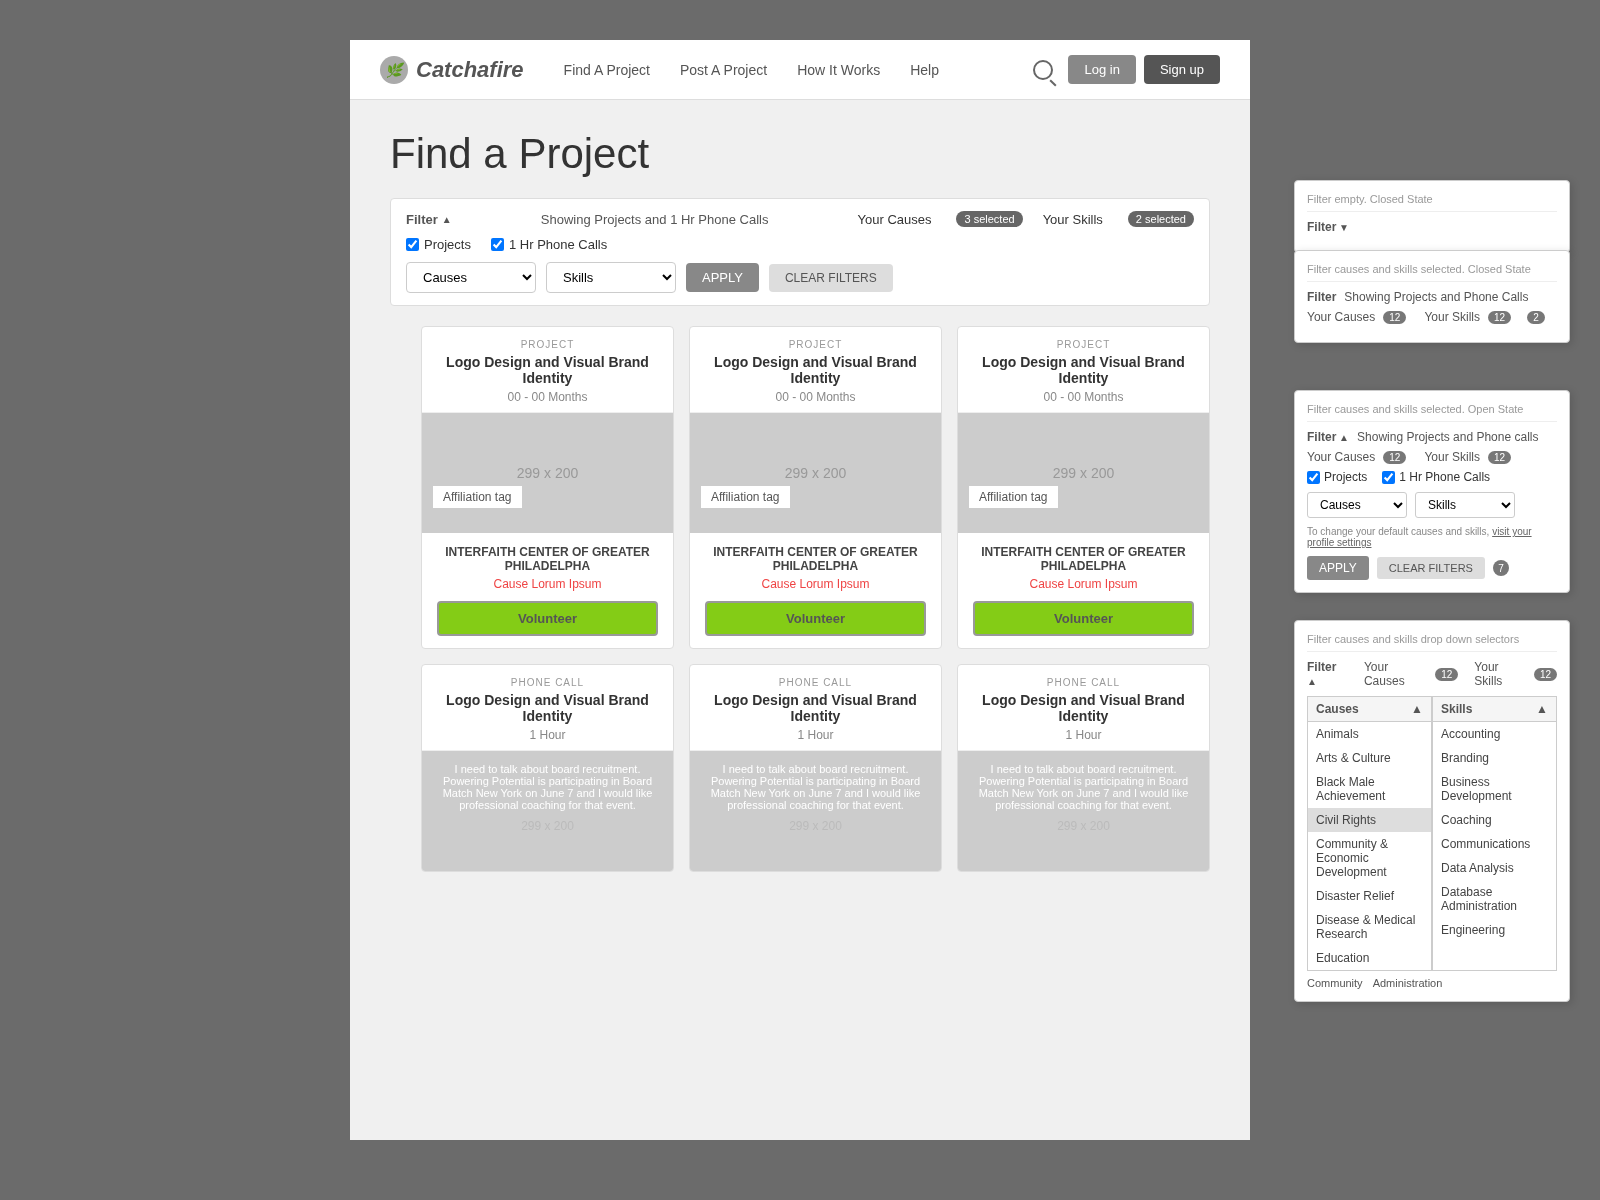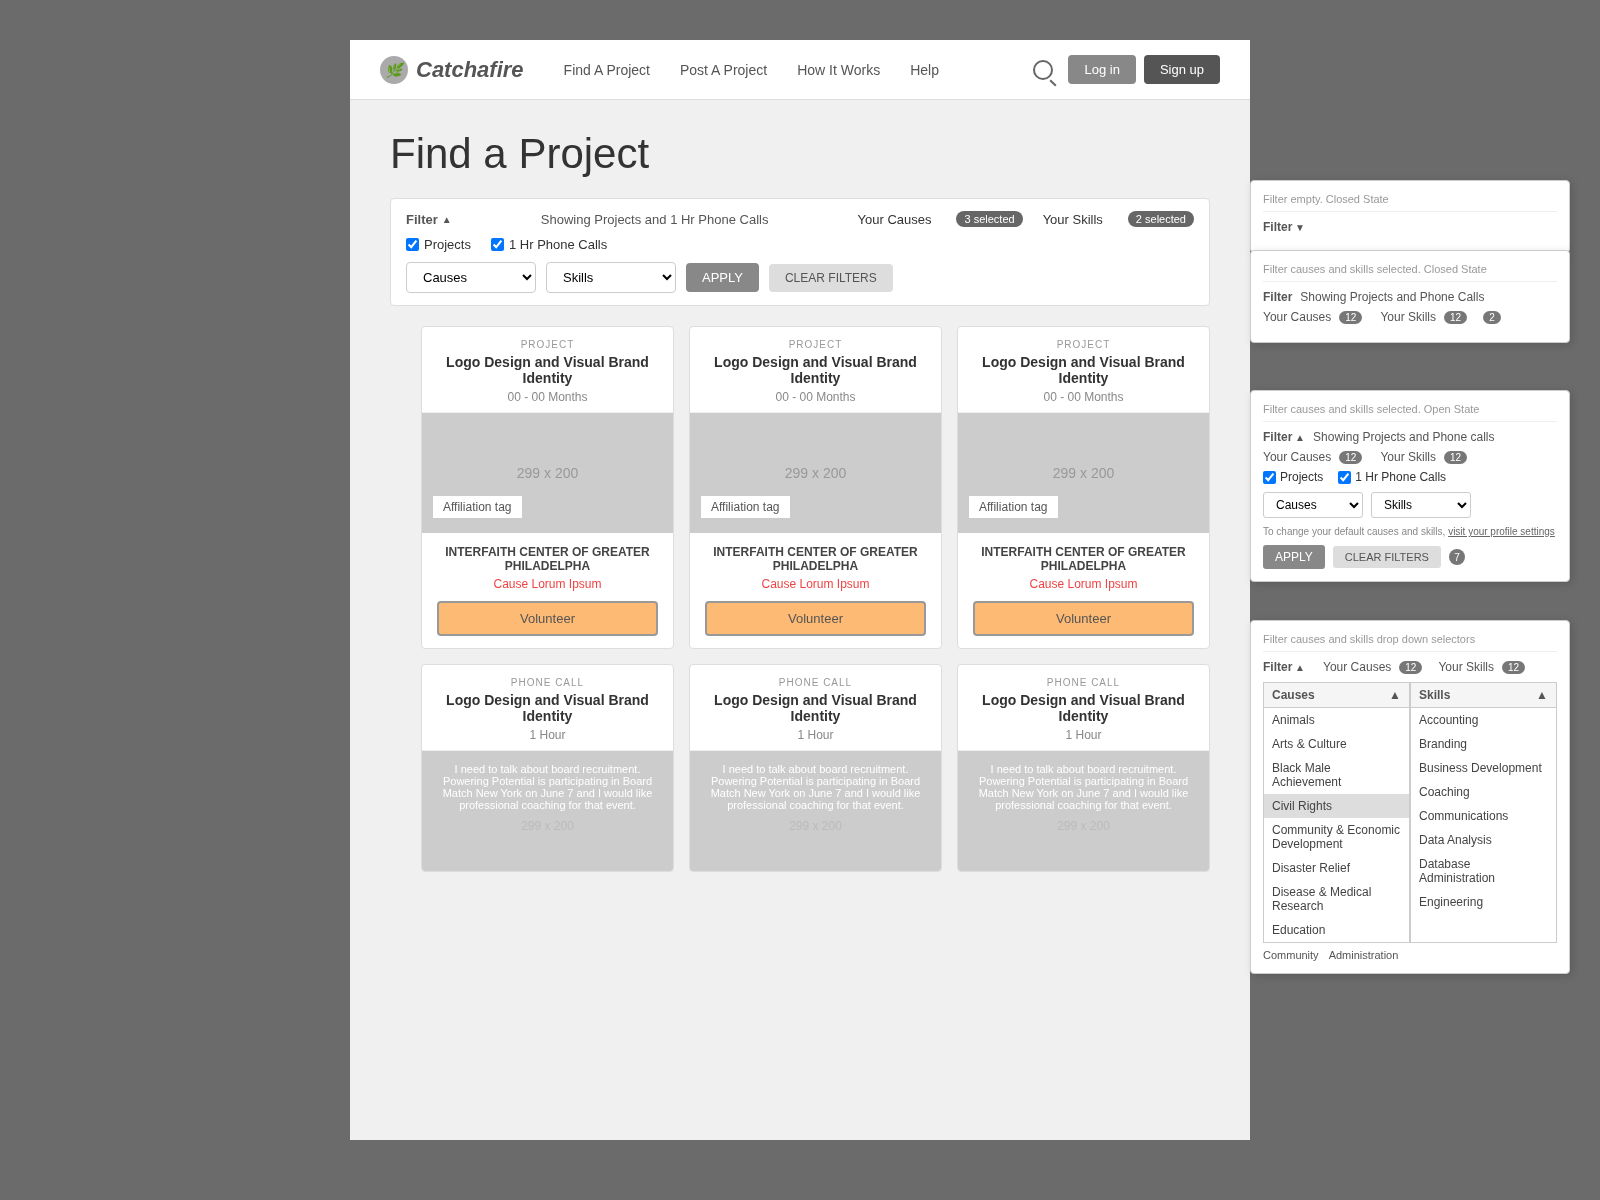--- a/index.html
+++ b/index.html
@@ -259,21 +259,21 @@
       font-size: 14px;
       position: relative;
     }
     .affiliation-tag {
       background: #fff;
       border: 1px solid #ccc;
       padding: 4px 10px;
       font-size: 12px;
       color: #555;
       position: absolute;
-      bottom: 14px;
+      bottom: 24px;
       left: 10px;
     }
     .card-footer {
       padding: 12px 15px;
       text-align: center;
     }
     .card-org {
       font-size: 12px;
       font-weight: bold;
       color: #444;
@@ -282,26 +282,26 @@
     }
     .card-cause {
       font-size: 12px;
       color: #ef4444;
       margin-bottom: 10px;
     }
     .btn-volunteer {
       width: 100%;
       padding: 8px;
       border: 2px solid #999;
-      background: #fdba74;
+      background: #84cc16;
       color: #555;
       border-radius: 4px;
       cursor: pointer;
       font-size: 13px;
-      font-weight: normal;
+      font-weight: bold;
     }
 
     
     .card-phone-body {
       padding: 12px 15px;
       background: #ccc;
       min-height: 120px;
     }
     .card-phone-text {
       font-size: 11px;
@@ -309,21 +309,21 @@
       text-align: center;
     }
 
     
     .annotation-panel {
       position: absolute;
       right: -320px;
       background: #fff;
       border: 1px solid #ccc;
       border-radius: 4px;
-      width: 320px;
+      width: 276px;
       padding: 12px;
       box-shadow: 2px 2px 8px rgba(0,0,0,0.15);
     }
 
     .panel-1 { top: 140px; }
     .panel-2 { top: 210px; }
     .panel-3 { top: 350px; }
     .panel-4 { top: 580px; }
 
     .panel-title {

